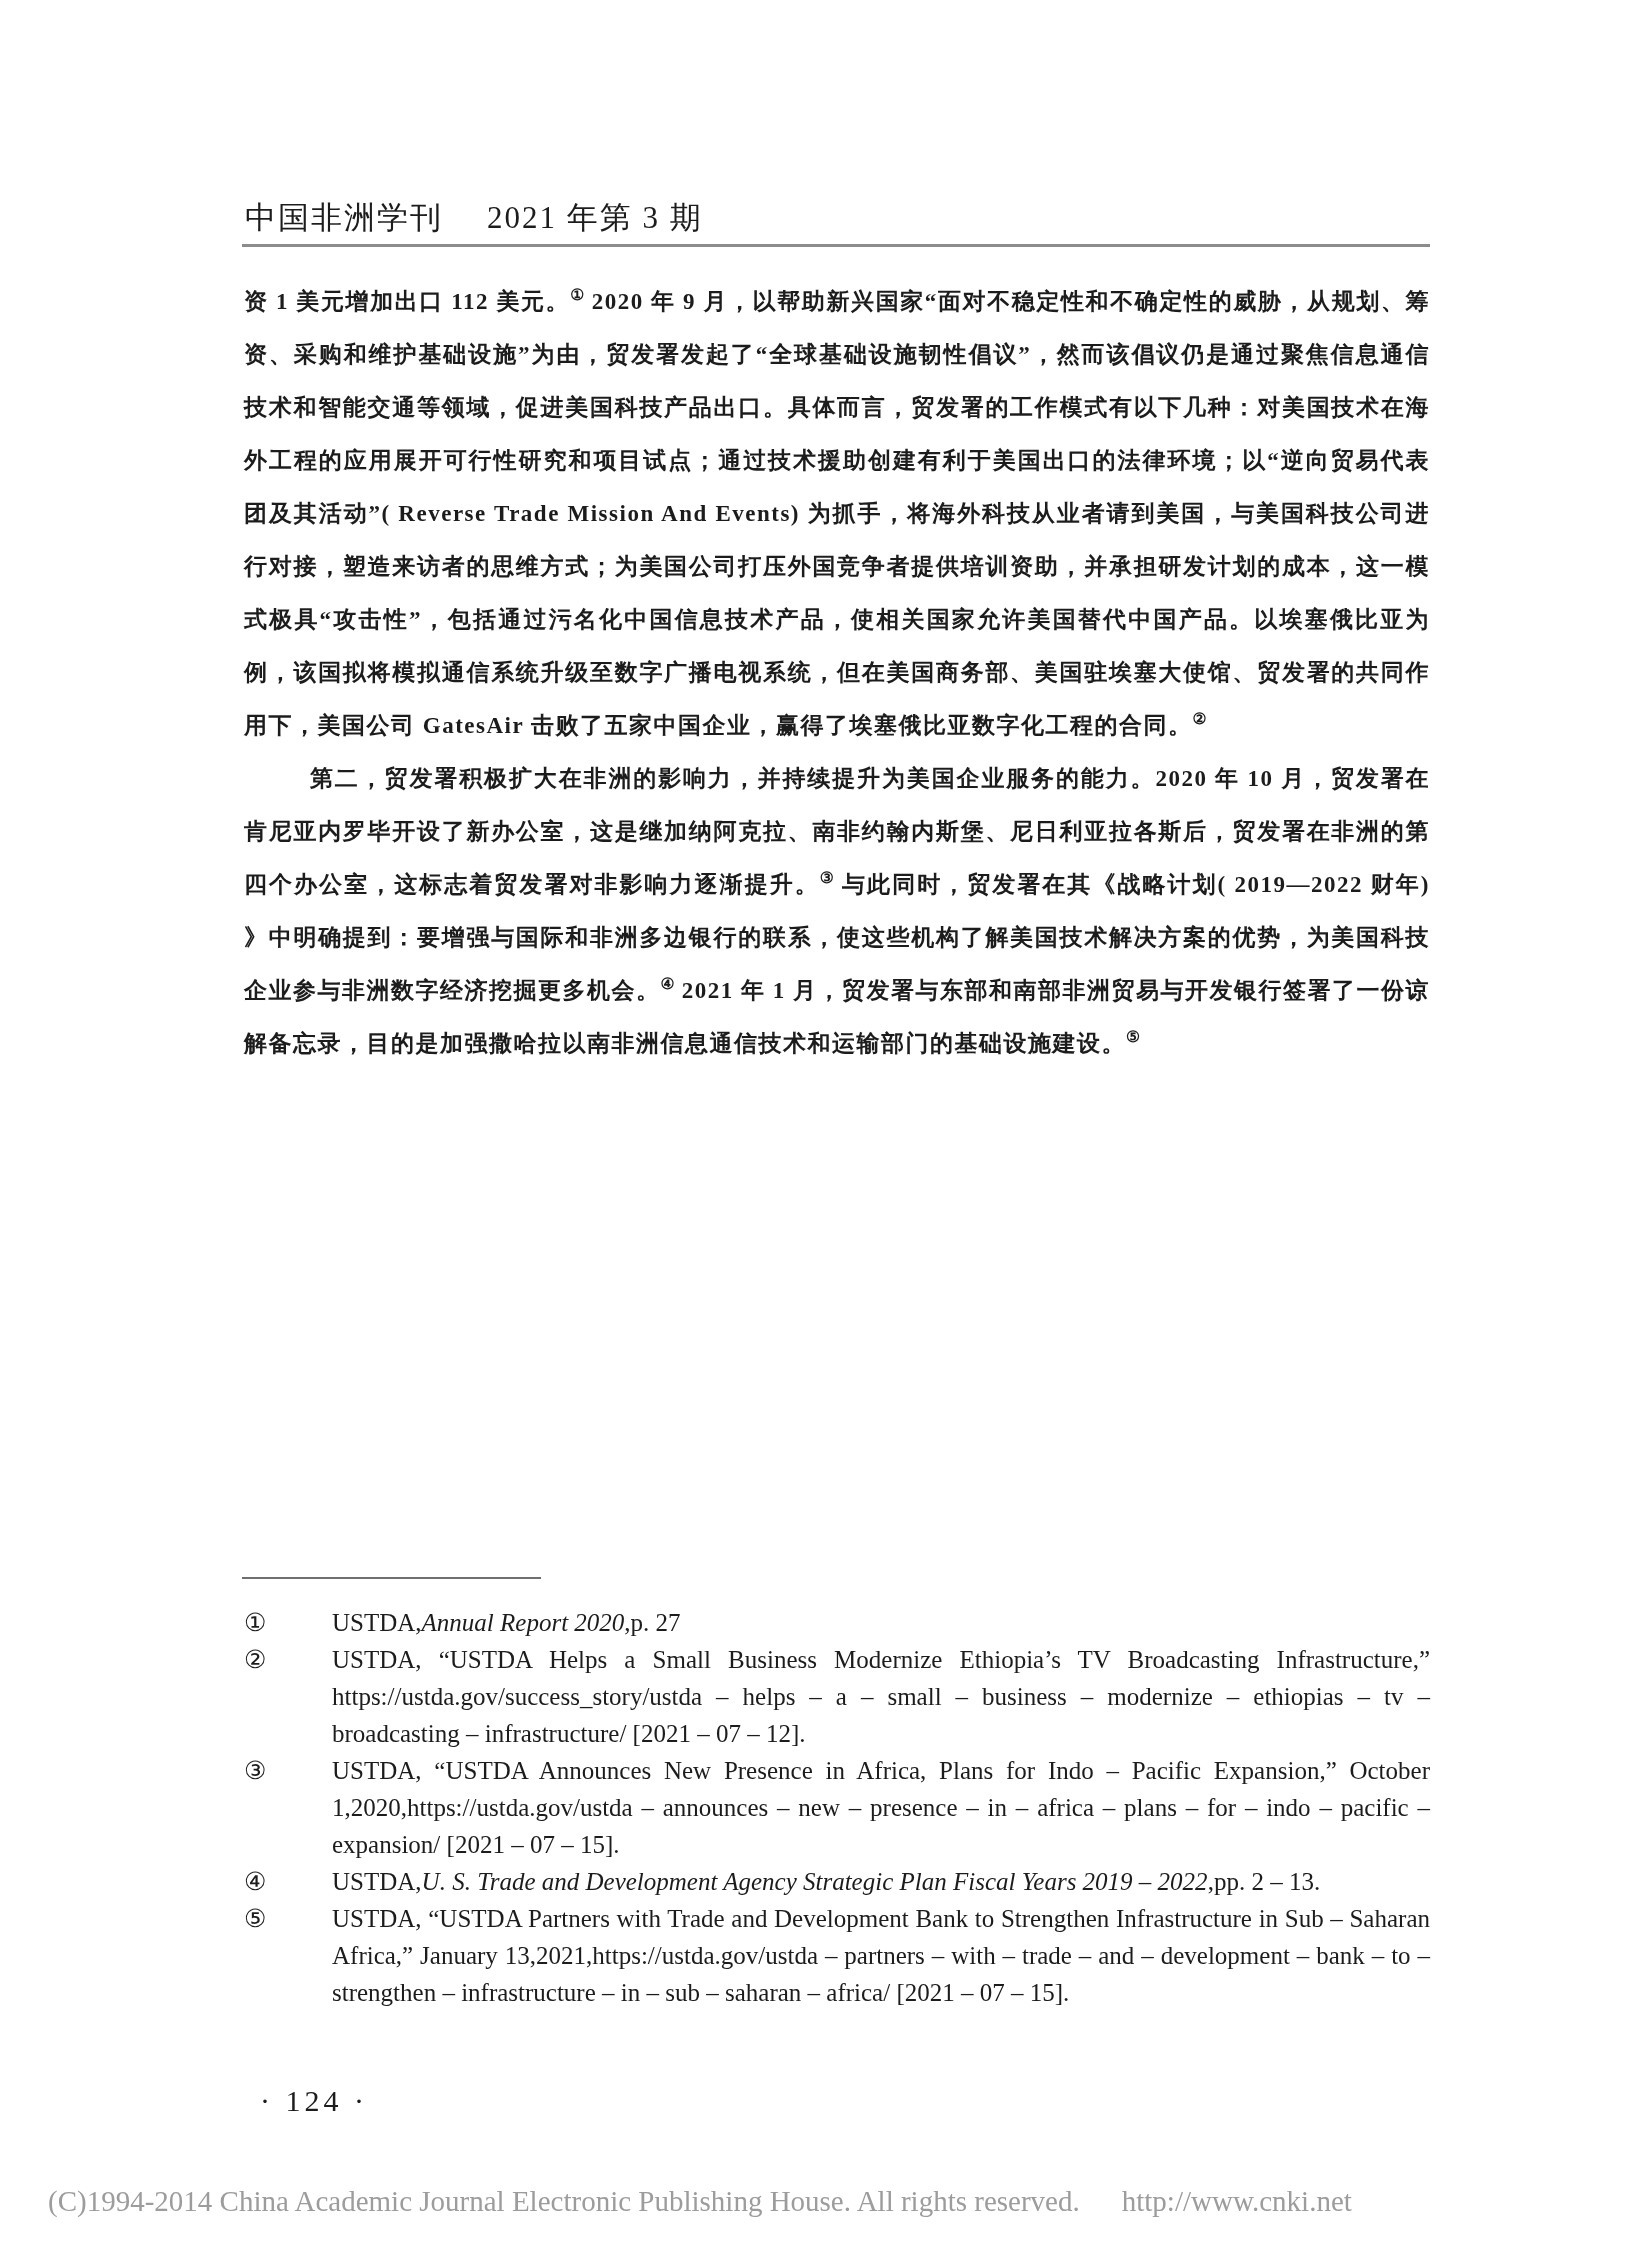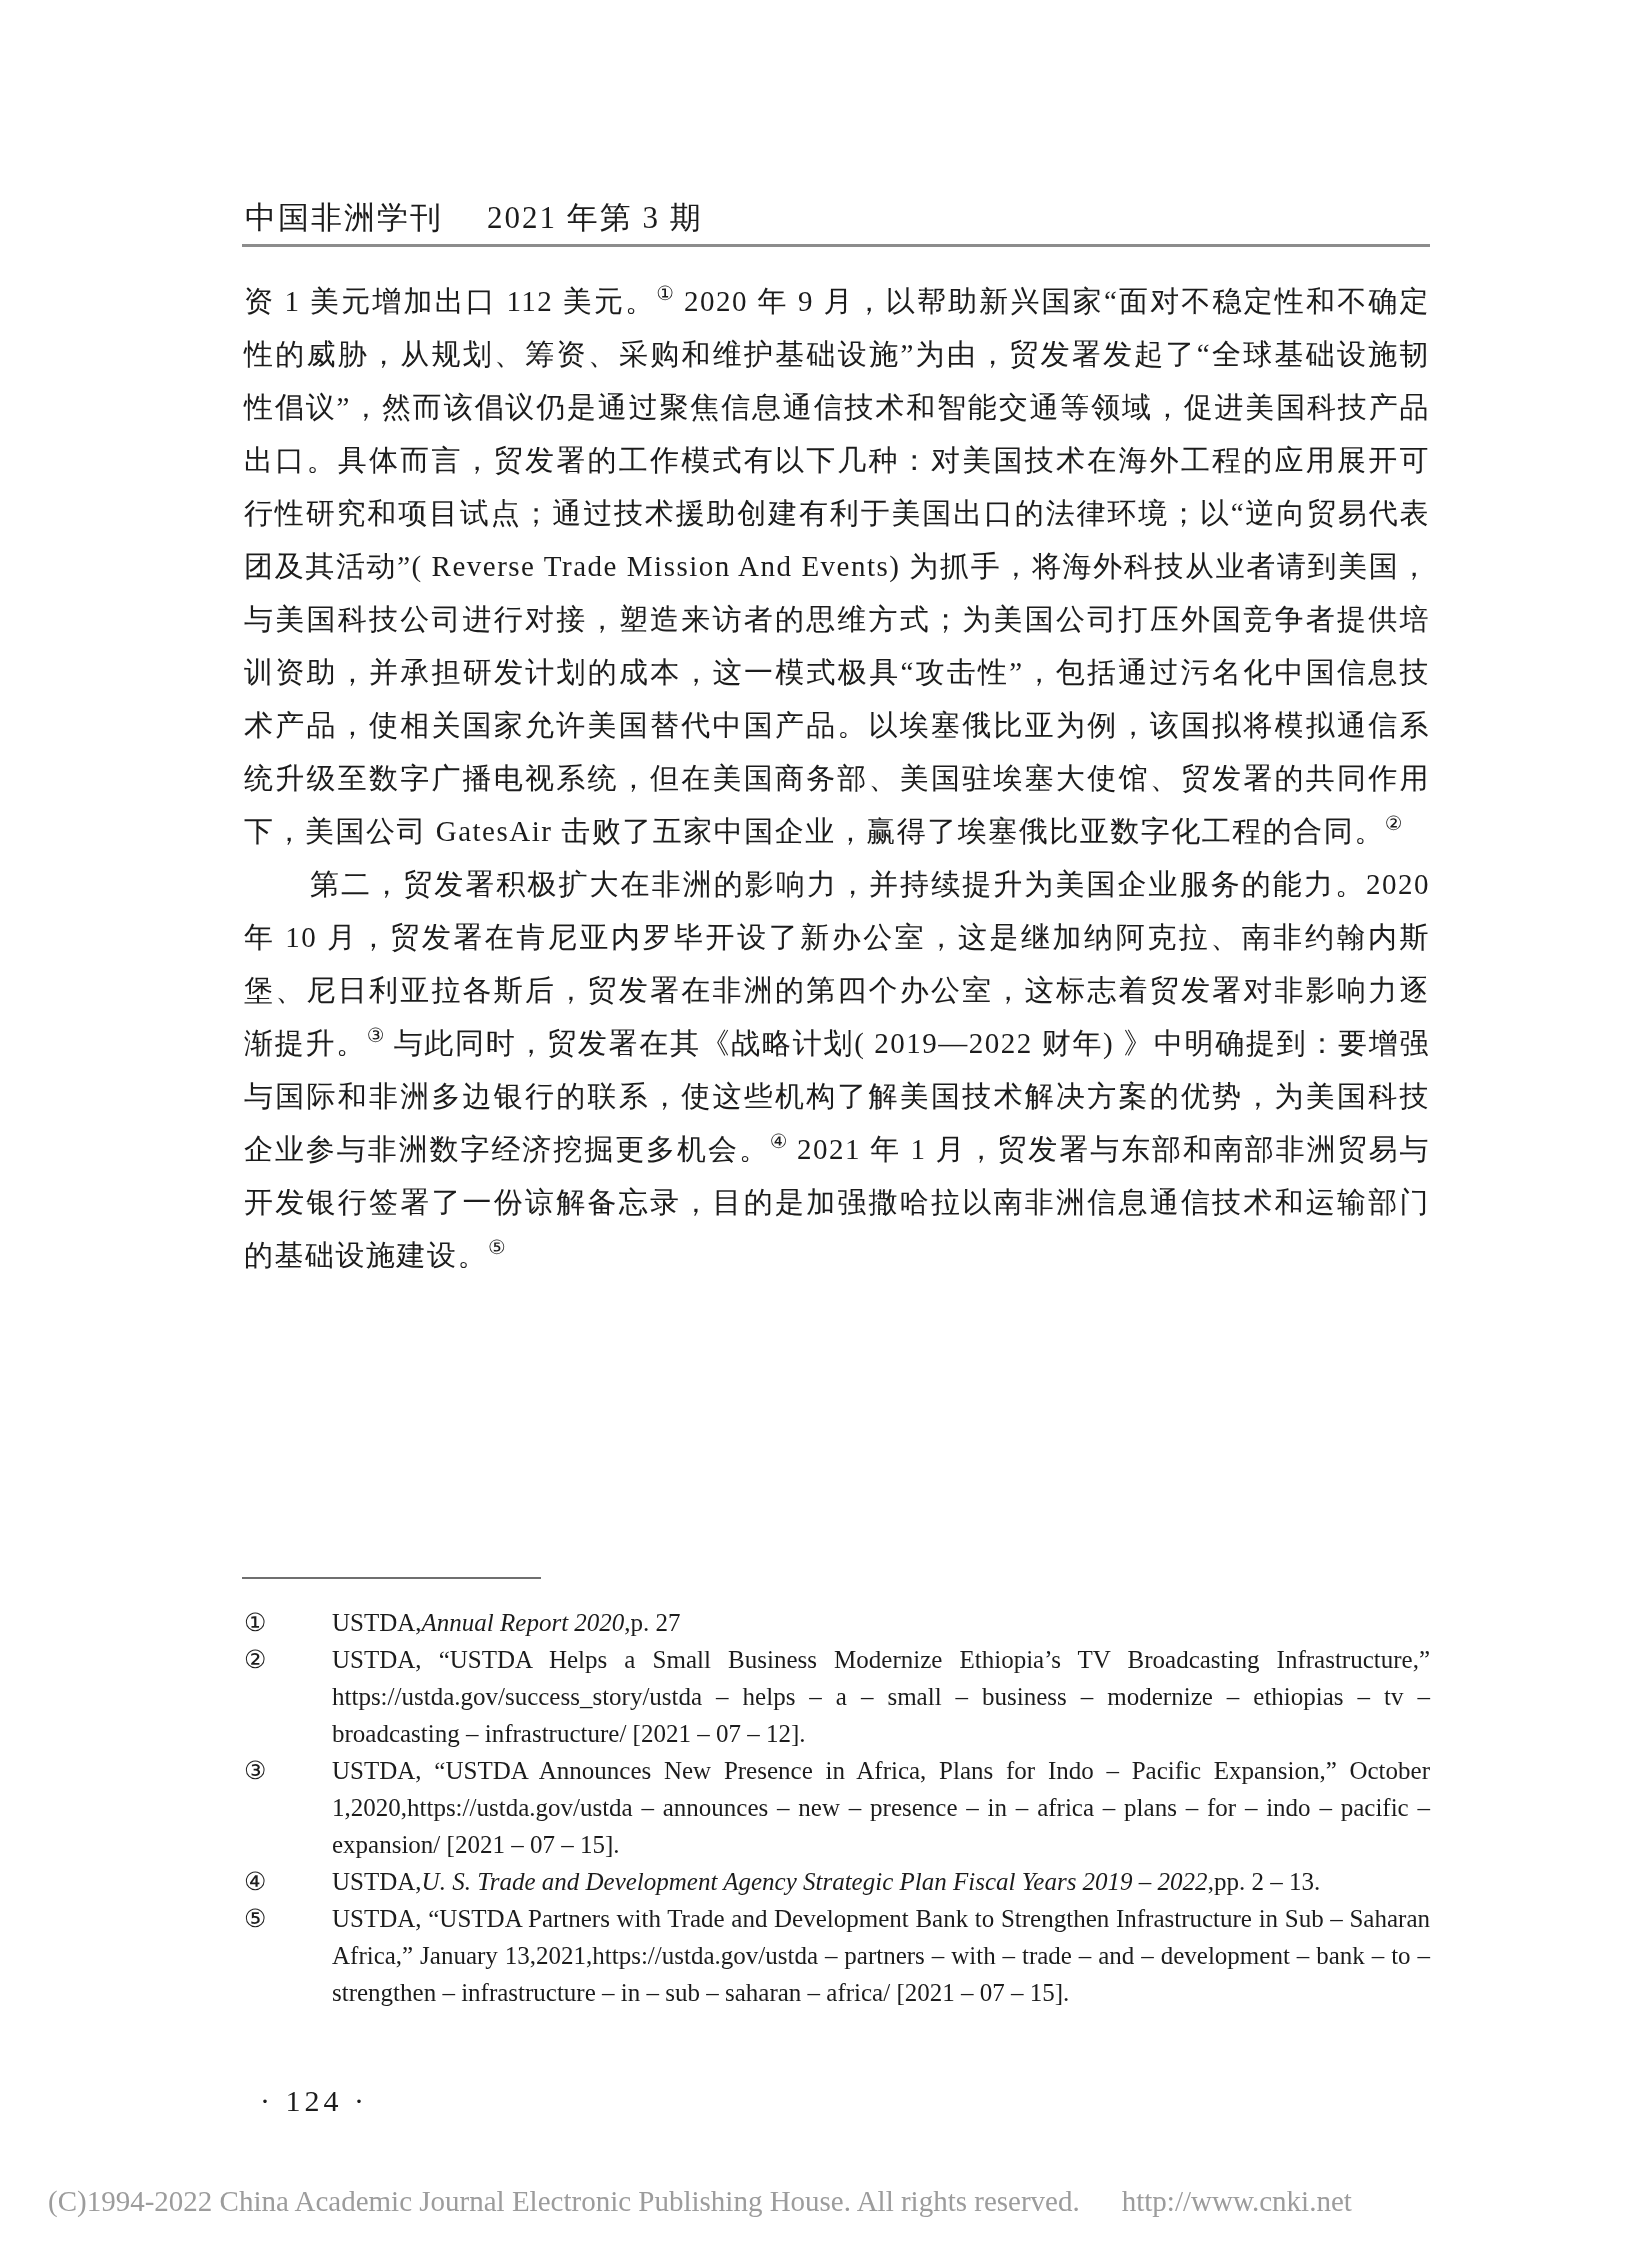--- a/index.html
+++ b/index.html
@@ -12,22 +12,22 @@
     position:absolute; left:245px; top:197px; font-size:31px; letter-spacing:2px;
     white-space:nowrap;
   }
   .hsep { display:inline-block; width:44px; }
   .header-rule {
     position:absolute; left:242px; top:244px; width:1188px; height:3px;
     background:#8c8c8c;
   }
   .body-text {
     position:absolute; left:244px; top:275px; width:1186px;
-    font-size:29px; line-height:53px; letter-spacing:1.5px;
-    text-align:justify; text-justify:inter-ideograph;
+    font-size:23px; line-height:53px; letter-spacing:1.5px;
+    text-align:justify; text-justify:inter-ideograph;font-weight:bold;
   }
   .para { margin:0; }
   .para.indent { text-indent:66px; }
   .sup { font-size:0.68em; vertical-align:super; line-height:0; letter-spacing:0; }
   .italic { font-style:italic; }
   .fn-rule {
     position:absolute; left:242px; top:1577px; width:299px; height:2px;
     background:#6f6f6f;
   }
   .footnotes {
@@ -83,17 +83,17 @@
       </div>
       <div class="fn">
         <span class="fn-num">⑤</span>
         <div class="fn-text"><span>USTDA, “USTDA Partners with Trade and Development Bank to Strengthen Infrastructure in Sub – Saharan Africa,” January 13,2021,https://ustda.gov/ustda – partners – with – trade – and – development – bank – to – strengthen – infrastructure – in – sub – saharan – africa/ [2021 – 07 – 15].</span></div>
       </div>
     </div>
 
   <div class="page-number">· 124 ·</div>
 
   <div class="footer">
-    <span>(C)1994-2022 China Academic Journal Electronic Publishing House. All rights reserved.</span><span class="footer-url">http://www.cnki.net</span>
+    <span>(C)1994-2014 China Academic Journal Electronic Publishing House. All rights reserved.</span><span class="footer-url">http://www.cnki.net</span>
   </div>
 
 </div>
 
 
 </body></html>

